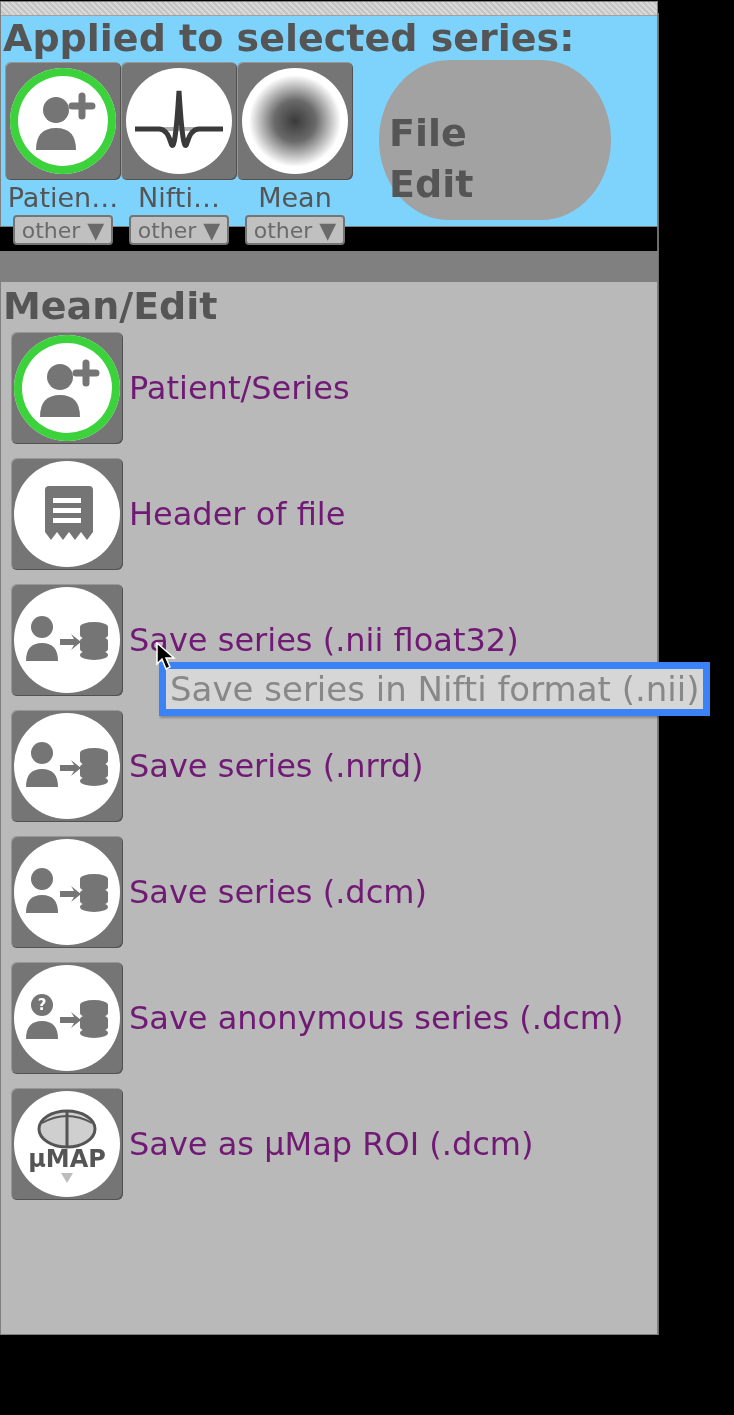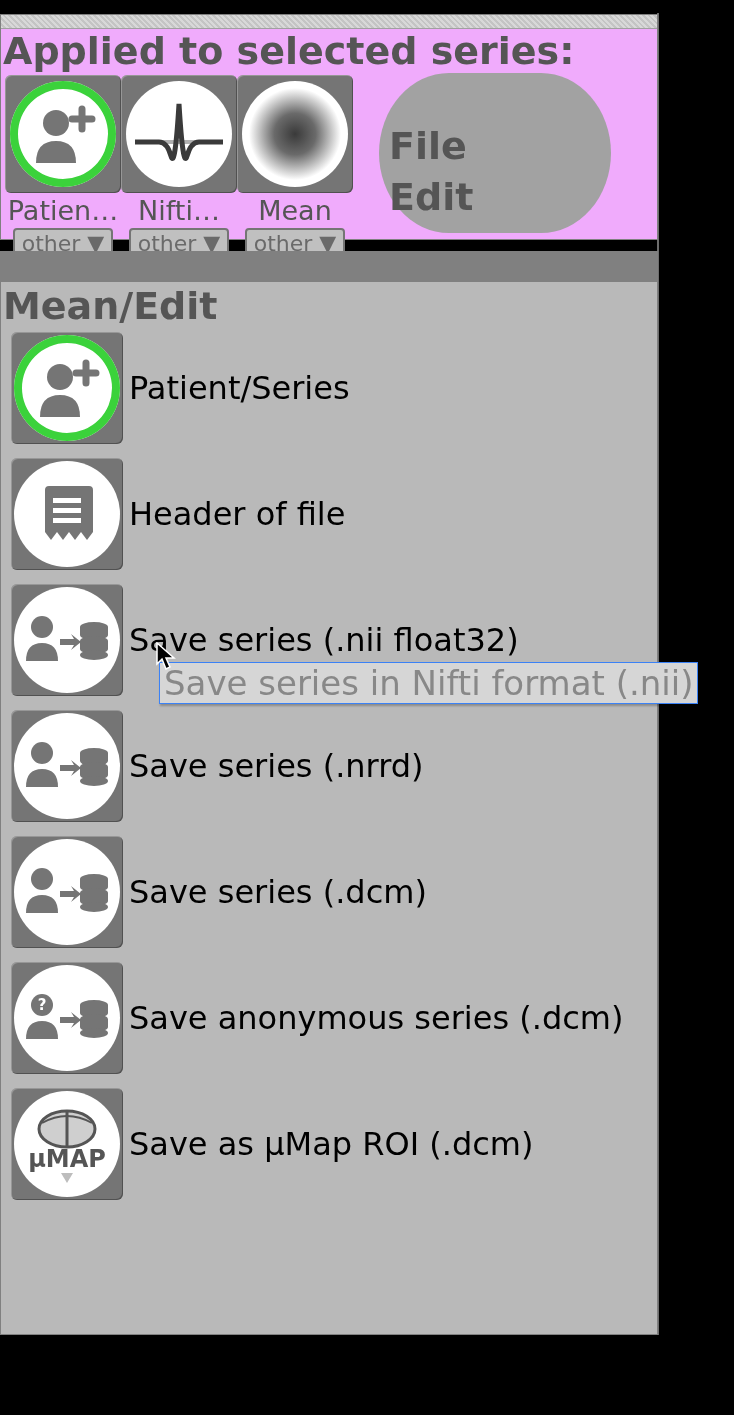--- a/index.html
+++ b/index.html
@@ -1,21 +1,21 @@
 <!DOCTYPE html>
 <html><head>
 <meta charset="utf-8">
 <style>
   html,body{margin:0;padding:0;background:#000;}
   body{font-family:"DejaVu Sans","Liberation Sans",Arial,sans-serif;color:#555;}
   .canvas{position:relative;width:734px;height:1415px;background:#000;}
 
   
-  .applied-panel{position:absolute;left:0;top:14px;width:658px;height:226px;
-    background:#f0abfc;border:1px solid #808080;box-sizing:border-box;}
+  .applied-panel{position:absolute;left:0;top:1px;width:658px;height:226px;
+    background:#7dd3fc;border:1px solid #808080;box-sizing:border-box;}
   .dotted-bar{position:absolute;left:0;top:0;width:656px;height:13px;
     background:repeating-linear-gradient(45deg,#d8d8d8 0 2px,#c4c4c4 2px 4px);
     border-bottom:1px solid #a0a0a0;}
   .applied-title{position:absolute;left:2px;top:14px;font-size:38px;font-weight:700;color:#555;}
 
   .cards-row{position:absolute;left:4px;top:60px;display:flex;}
   .card{width:116px;display:flex;flex-direction:column;align-items:center;}
   .tile{width:116px;height:118px;background:#757575;border-radius:6px;
     display:flex;align-items:center;justify-content:center;position:relative;
     box-shadow:inset 1px 1px 0 rgba(255,255,255,.25),inset -1px -1px 0 rgba(0,0,0,.3);}
@@ -37,26 +37,26 @@
   .strip{position:absolute;left:0;top:251px;width:658px;height:30px;background:#808080;}
 
   
   .file-panel{position:absolute;left:0;top:281px;width:658px;height:1054px;
     background:#b9b9b9;border:1px solid #808080;box-sizing:border-box;overflow:hidden;}
   .file-title{position:absolute;left:2px;top:2px;font-size:38px;font-weight:700;color:#555;}
 
   .rows{position:absolute;left:10px;top:48px;width:640px;}
   .row{display:flex;align-items:center;height:116px;margin-bottom:10px;}
   .row .tile{width:112px;height:112px;}
-  .row-label{font-size:32px;color:#000000;margin-left:6px;}
+  .row-label{font-size:32px;color:#701a75;margin-left:6px;}
 
   .hover-circle{background:#8aab7f;}
 
   
-  .tooltip{position:absolute;background:#d6d6d6;border:1px solid #3b82f6;
+  .tooltip{position:absolute;background:#d6d6d6;border:7px solid #3b82f6;
     font-size:34px;color:#888;padding:0 4px;white-space:nowrap;
     box-shadow:1px 2px 2px rgba(0,0,0,.25);}
 
   
   .cursor{position:absolute;width:18px;height:26px;pointer-events:none;}
   .cursor svg{display:block;}
 
   
   .lapl svg,.mean svg,.patient svg,.header svg,.save svg,.anon svg,.umap svg{display:block;}
 

